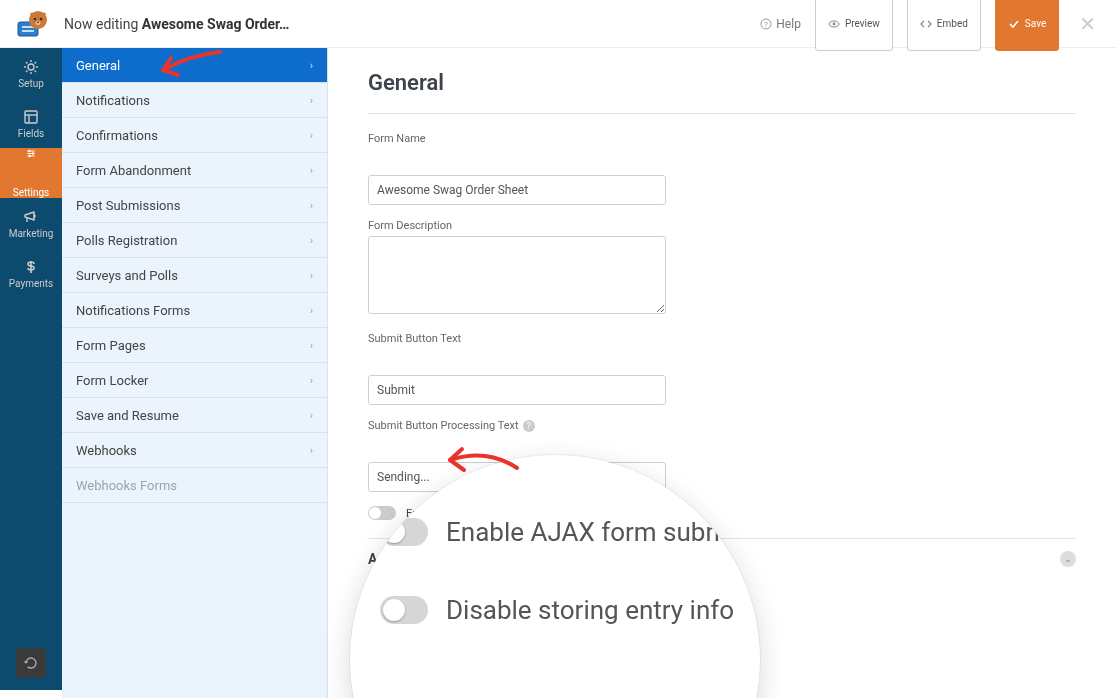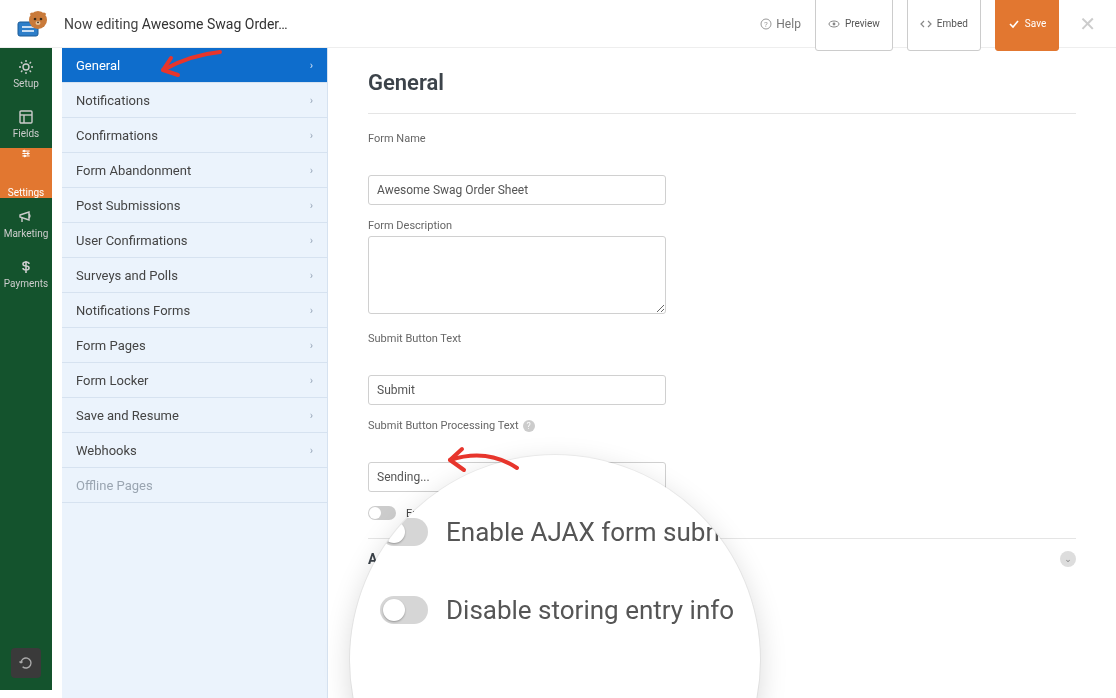--- a/index.html
+++ b/index.html
@@ -3,29 +3,29 @@
 <meta charset="utf-8">
 <style>
 * { margin:0; padding:0; box-sizing:border-box; font-family:-apple-system,BlinkMacSystemFont,"Segoe UI",Roboto,Arial,sans-serif; }
 body { width:1116px; height:698px; overflow:hidden; background:#fff; position:relative; }
 
 
 .topbar{position:absolute;top:0;left:0;right:0;height:48px;background:#fff;border-bottom:1px solid #eee;display:flex;align-items:center;padding:0 20px 0 14px;z-index:4;}
 .logo{width:36px;height:36px;margin-right:14px;display:flex;align-items:center;justify-content:center;}
 .logo svg{display:block;}
 .editing{font-size:14px;color:#444;}
-.editing strong{font-weight:400;color:#333;}
+.editing strong{font-weight:700;color:#333;}
 .topbar .right{margin-left:auto;display:flex;align-items:center;gap:14px;}
 .help{font-size:12px;color:#777;display:flex;align-items:center;gap:4px;}
 .btn{border:1px solid #ccc;background:#fff;color:#555;font-size:10px;padding:20px 12px;border-radius:3px;display:inline-flex;align-items:center;gap:5px;cursor:pointer;}
 .btn.save{background:#e27730;border-color:#e27730;color:#fff;font-weight:400;}
 .close-x{color:#ccc;font-size:20px;cursor:pointer;margin-left:6px;}
 
 
-.leftnav{position:absolute;top:48px;left:0;bottom:8px;width:52px;background:#14532d;color:#fff;z-index:3;}
+.leftnav{position:absolute;top:48px;left:0;bottom:8px;width:62px;background:#0c4a6e;color:#fff;z-index:3;}
 .leftnav .item{height:50px;display:flex;flex-direction:column;align-items:center;justify-content:center;gap:2px;font-size:10px;color:#ccc;cursor:pointer;}
 .leftnav .item.active{background:#e27730;color:#fff;gap:28px;}
 .leftnav .item svg{stroke:#ccc;}
 .leftnav .item.active svg{stroke:#fff;}
 .leftnav .history{position:absolute;bottom:12px;left:0;right:0;display:flex;justify-content:center;}
 .leftnav .history .hbtn{width:30px;height:30px;border-radius:4px;background:#3a3a3a;display:flex;align-items:center;justify-content:center;cursor:pointer;}
 
 
 .sidebar{position:absolute;top:48px;left:62px;bottom:0;width:266px;background:#ebf3fc;border-right:1px solid #d6e2f0;z-index:2;overflow-y:auto;}
 .sidebar .sitem{display:flex;align-items:center;justify-content:space-between;padding:0 14px;height:35px;font-size:13px;color:#444;border-bottom:1px solid #d6e2f0;cursor:pointer;}
@@ -181,21 +181,21 @@
     </div>
   <div class="sitem">
       <span>Form Abandonment</span>
       <span class="chev">›</span>
     </div>
   <div class="sitem">
       <span>Post Submissions</span>
       <span class="chev">›</span>
     </div>
   <div class="sitem">
-      <span>User Confirmations</span>
+      <span>Polls Registration</span>
       <span class="chev">›</span>
     </div>
   <div class="sitem">
       <span>Surveys and Polls</span>
       <span class="chev">›</span>
     </div>
   <div class="sitem">
       <span>Notifications Forms</span>
       <span class="chev">›</span>
     </div>
@@ -209,21 +209,21 @@
     </div>
   <div class="sitem">
       <span>Save and Resume</span>
       <span class="chev">›</span>
     </div>
   <div class="sitem">
       <span>Webhooks</span>
       <span class="chev">›</span>
     </div>
   <div class="sitem disabled">
-      <span>Offline Pages</span>
+      <span>Webhooks Forms</span>
     </div>
 </div>
 
 <div class="main">
   <h1>General</h1>
 
   <div class="field">
     <label>Form Name</label>
     <input type="text" value="Awesome Swag Order Sheet" style="">
   </div>

